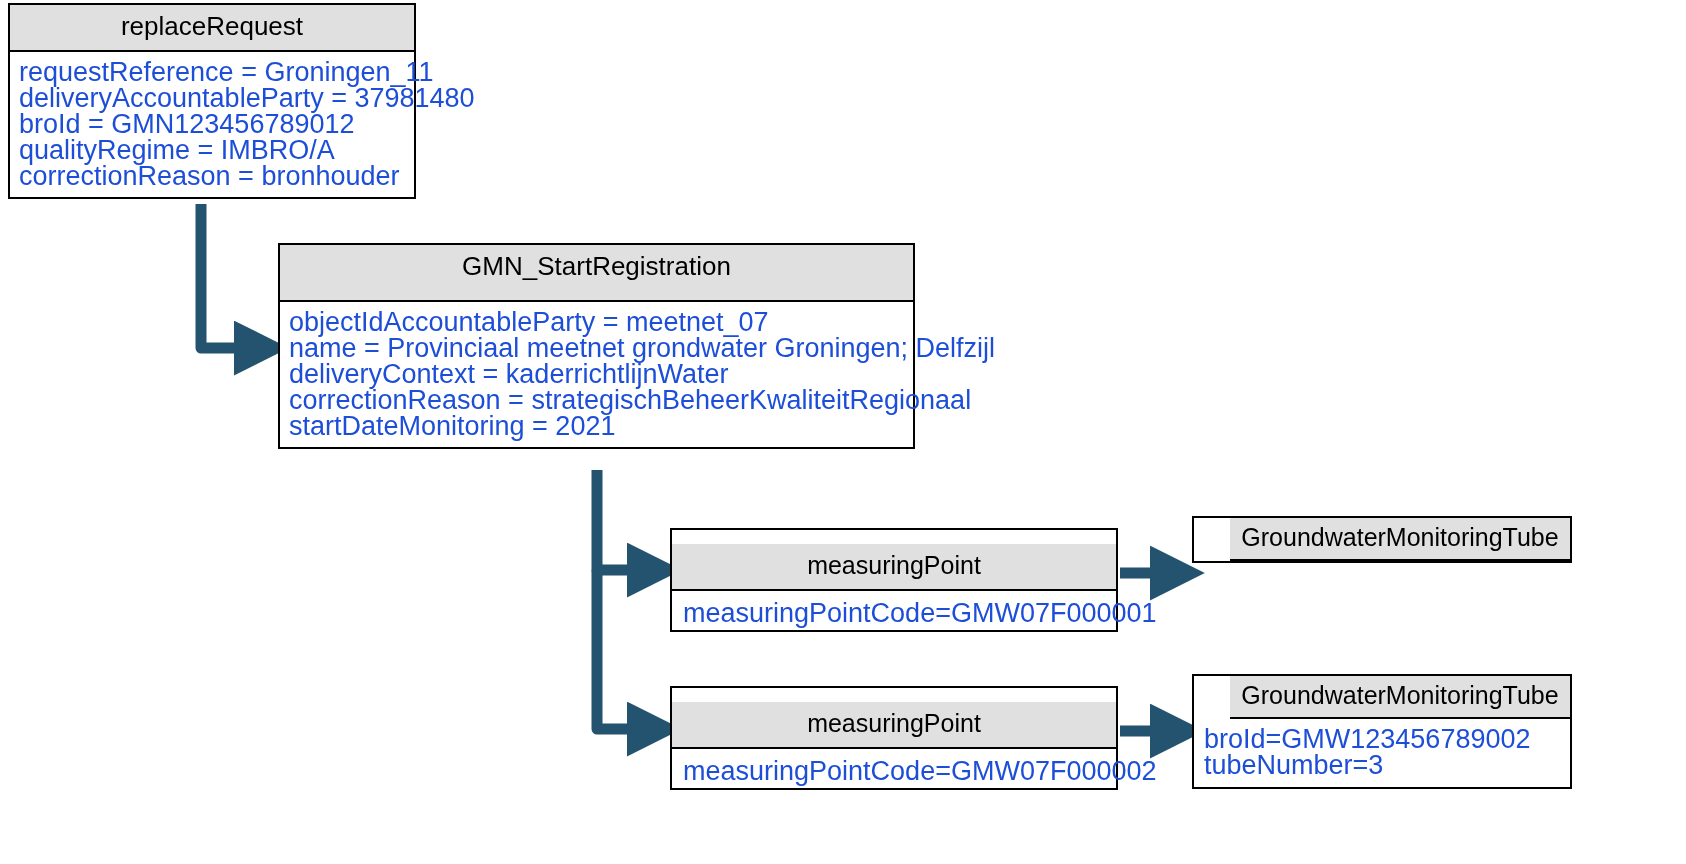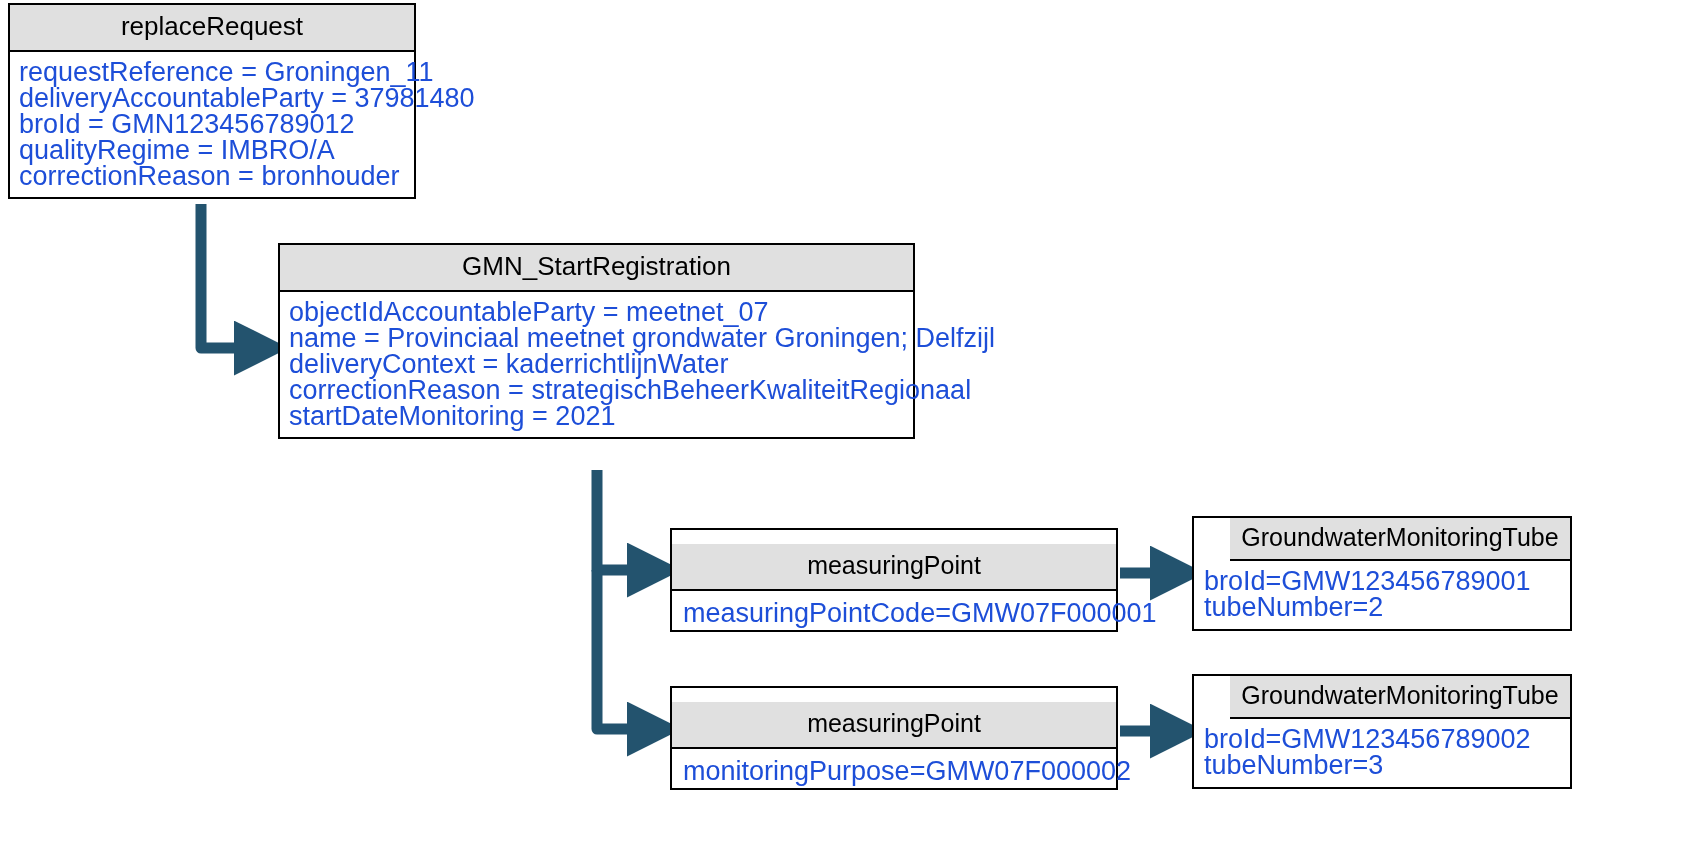--- a/index.html
+++ b/index.html
@@ -50,21 +50,21 @@
   .attr {
     font-size: 27px;
     line-height: 26px;
     color: #1d4ed8;
     white-space: nowrap;
   }
   
   #node-replace-request { left: 8px;  top: 3px;   width: 408px; }
   #node-replace-request .node-title { font-size: 26px; padding-bottom: 11px; }
   #node-gmn-start       { left: 278px; top: 243px; width: 637px; }
-  #node-gmn-start .node-title { font-size: 26px; padding-bottom: 11px; }
+  #node-gmn-start .node-title { font-size: 26px; padding-bottom: 21px; }
   #node-mp-1            { left: 670px; top: 528px; width: 448px; }
   #node-mp-2            { left: 670px; top: 686px; width: 448px; }
   #node-mp-1 .node-title, #node-mp-2 .node-title { padding: 9px 10px 11px 10px; margin-top: 14px; }
   #node-mp-1 .node-body, #node-mp-2 .node-body { padding: 9px 11px 4px 11px; }
   #node-tube-1          { left: 1192px; top: 516px; width: 380px; }
   #node-tube-2          { left: 1192px; top: 674px; width: 380px; }
   #node-tube-1 .node-title, #node-tube-2 .node-title { padding: 7px 10px 9px 10px; margin-left: 36px; }
   #node-tube-1 .node-body, #node-tube-2 .node-body { padding: 7px 10px 9px 10px; }
 </style>
 </head>
@@ -125,30 +125,26 @@
   <div class="node" id="node-mp-1">
     <div class="node-title">measuringPoint</div>
     <div class="node-body">
       <div class="attr">measuringPointCode=GMW07F000001</div>
     </div>
   </div>
 
   <div class="node" id="node-mp-2">
     <div class="node-title">measuringPoint</div>
     <div class="node-body">
-      <div class="attr">monitoringPurpose=GMW07F000002</div>
+      <div class="attr">measuringPointCode=GMW07F000002</div>
     </div>
   </div>
 
   <div class="node" id="node-tube-1">
     <div class="node-title">GroundwaterMonitoringTube</div>
-    <div class="node-body">
-      <div class="attr">broId=GMW123456789001</div>
-      <div class="attr">tubeNumber=2</div>
-    </div>
   </div>
 
   <div class="node" id="node-tube-2">
     <div class="node-title">GroundwaterMonitoringTube</div>
     <div class="node-body">
       <div class="attr">broId=GMW123456789002</div>
       <div class="attr">tubeNumber=3</div>
     </div>
   </div>
 

